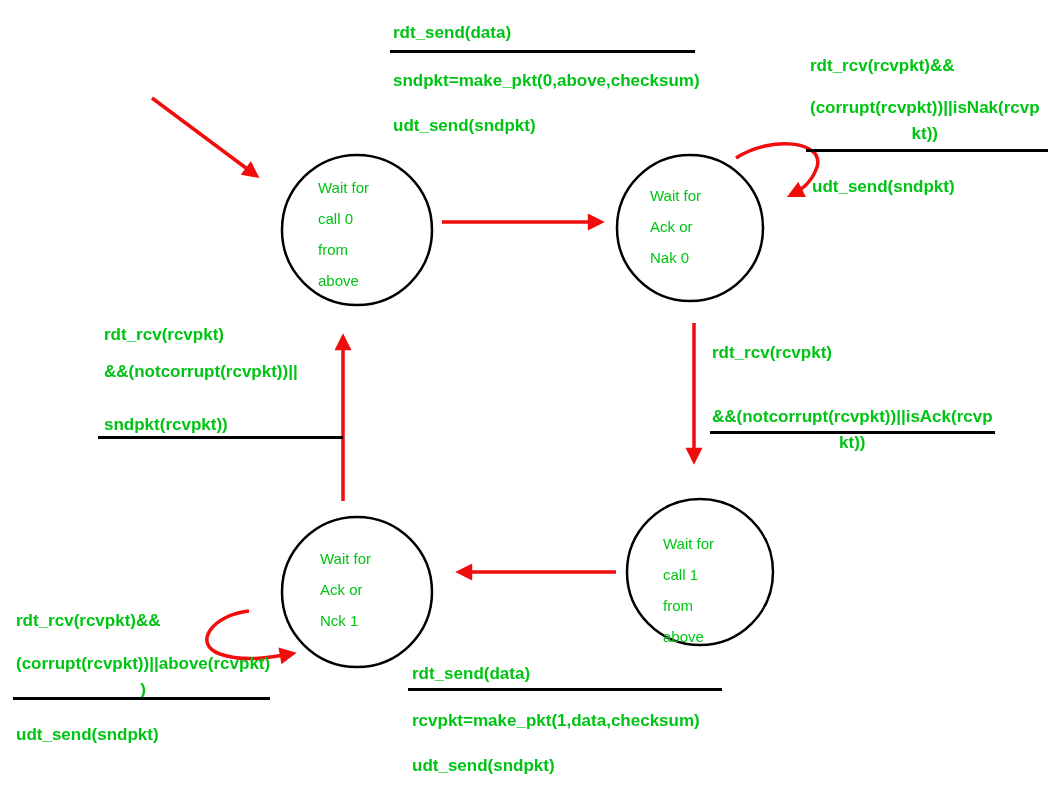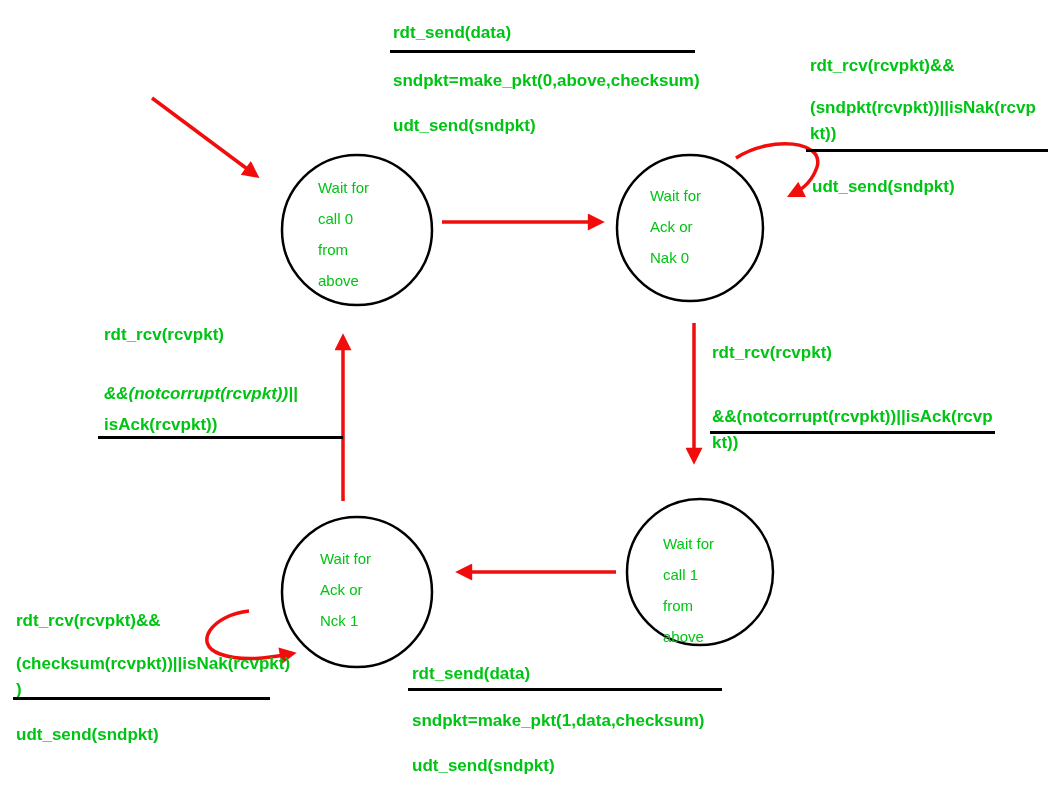--- a/index.html
+++ b/index.html
@@ -11,20 +11,21 @@
     overflow:hidden;
   }
   svg.layer{position:absolute;left:0;top:0;width:1057px;height:801px;}
   .tlabel{
     position:absolute;
     color:#00c414;
     font-weight:bold;
     font-size:17px;
     line-height:26px;
     white-space:pre-line;
+    text-align:center;
   }
   .slabel{
     position:absolute;
     color:#00c414;
     font-weight:normal;
     font-size:15px;
     line-height:31px;
     white-space:pre-line;
   }
   .sep{
@@ -79,39 +80,39 @@
 call 1
 from
 above</div>
 
   <div class="tlabel" style="left:393px;top:20px;">rdt_send(data)</div>
   <div class="sep" style="left:390px;top:50px;width:305px;"></div>
   <div class="tlabel" style="left:393px;top:68px;">sndpkt=make_pkt(0,above,checksum)</div>
   <div class="tlabel" style="left:393px;top:113px;">udt_send(sndpkt)</div>
 
   <div class="tlabel" style="left:810px;top:53px;">rdt_rcv(rcvpkt)&amp;&amp;</div>
-  <div class="tlabel" style="left:810px;top:95px;">(sndpkt(rcvpkt))||isNak(rcvp
+  <div class="tlabel" style="left:810px;top:95px;">(corrupt(rcvpkt))||isNak(rcvp
 kt))</div>
   <div class="sep" style="left:806px;top:149px;width:242px;"></div>
   <div class="tlabel" style="left:812px;top:174px;">udt_send(sndpkt)</div>
 
   <div class="tlabel" style="left:104px;top:322px;">rdt_rcv(rcvpkt)</div>
-  <div class="tlabel" style="left:104px;top:381px;font-style:italic;">&amp;&amp;(notcorrupt(rcvpkt))||</div>
-  <div class="tlabel" style="left:104px;top:412px;">isAck(rcvpkt))</div>
+  <div class="tlabel" style="left:104px;top:359px;">&amp;&amp;(notcorrupt(rcvpkt))||</div>
+  <div class="tlabel" style="left:104px;top:412px;">sndpkt(rcvpkt))</div>
   <div class="sep" style="left:98px;top:436px;width:245px;"></div>
 
   <div class="tlabel" style="left:712px;top:340px;">rdt_rcv(rcvpkt)</div>
   <div class="tlabel" style="left:712px;top:404px;">&amp;&amp;(notcorrupt(rcvpkt))||isAck(rcvp
 kt))</div>
   <div class="sep" style="left:710px;top:431px;width:285px;"></div>
 
   <div class="tlabel" style="left:16px;top:608px;">rdt_rcv(rcvpkt)&amp;&amp;</div>
-  <div class="tlabel" style="left:16px;top:651px;">(checksum(rcvpkt))||isNak(rcvpkt)
+  <div class="tlabel" style="left:16px;top:651px;">(corrupt(rcvpkt))||above(rcvpkt)
 )</div>
   <div class="sep" style="left:13px;top:697px;width:257px;"></div>
   <div class="tlabel" style="left:16px;top:722px;">udt_send(sndpkt)</div>
 
   <div class="tlabel" style="left:412px;top:661px;">rdt_send(data)</div>
   <div class="sep" style="left:408px;top:688px;width:314px;"></div>
-  <div class="tlabel" style="left:412px;top:708px;">sndpkt=make_pkt(1,data,checksum)</div>
+  <div class="tlabel" style="left:412px;top:708px;">rcvpkt=make_pkt(1,data,checksum)</div>
   <div class="tlabel" style="left:412px;top:753px;">udt_send(sndpkt)</div>
 
 </div>
 
 </body></html>

